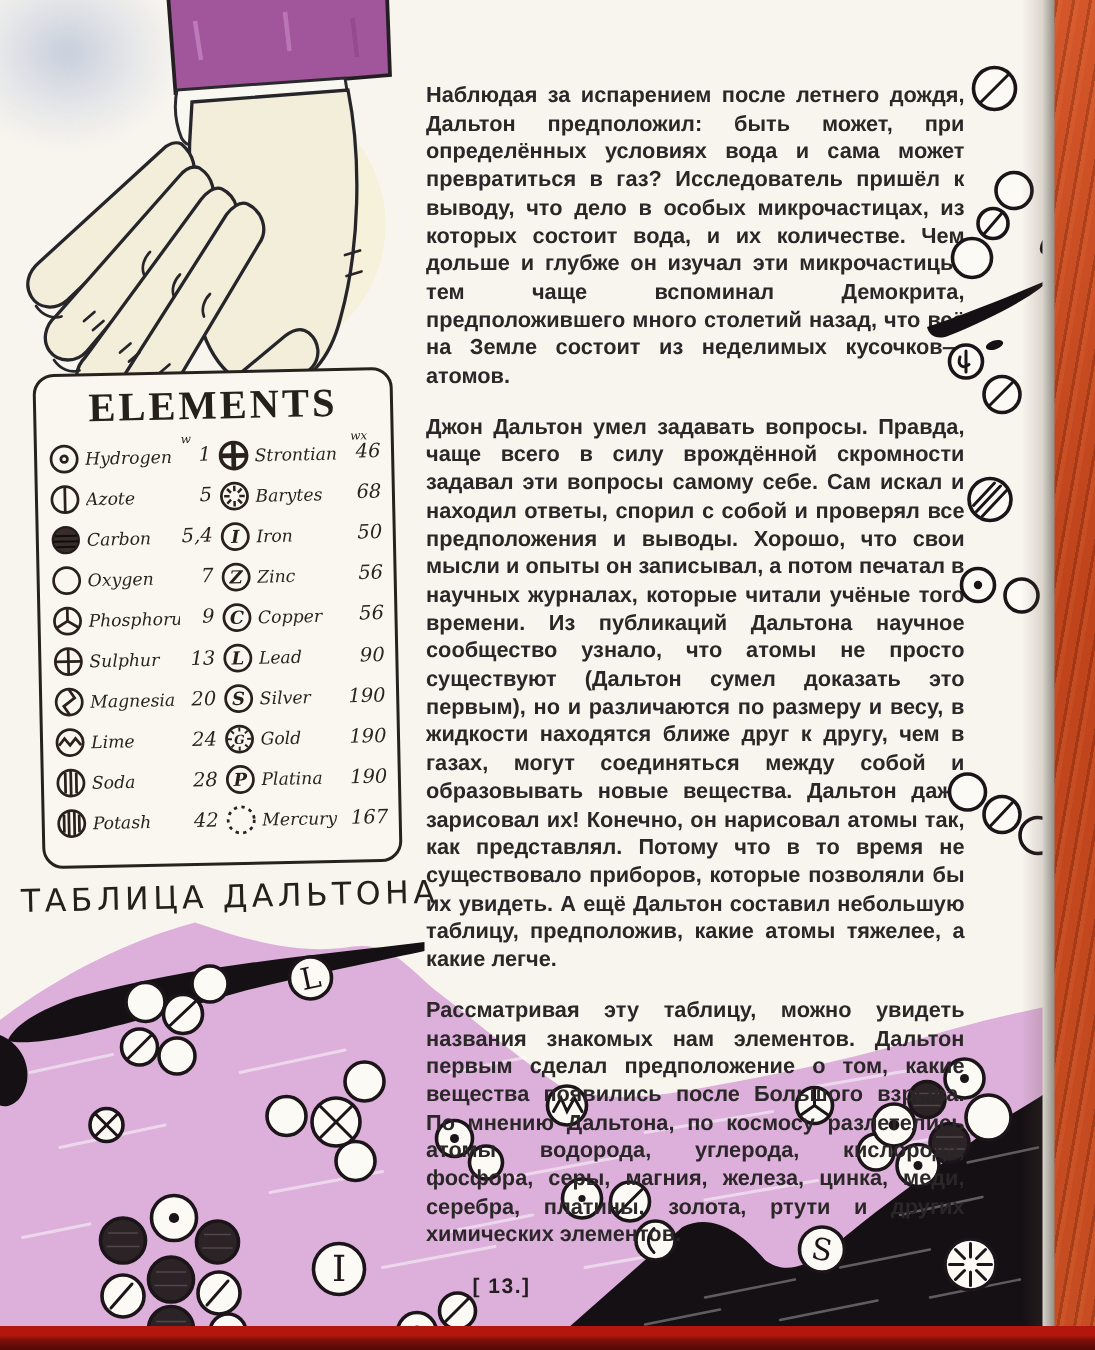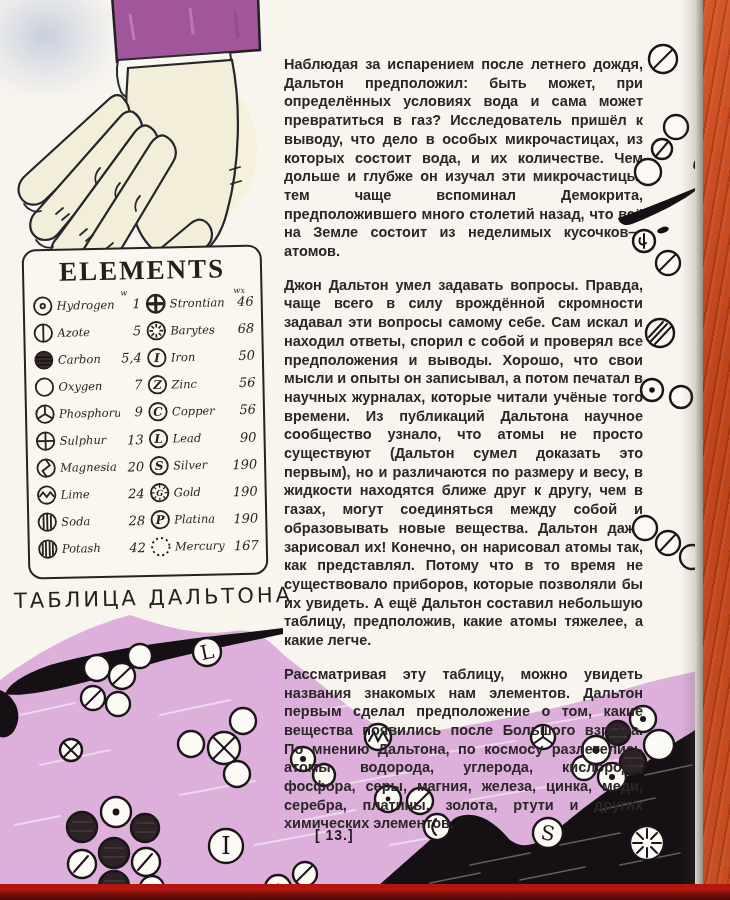--- a/index.html
+++ b/index.html
@@ -68,21 +68,21 @@
   }
 
   
   .article{
     position:absolute;left:284px;top:55px;width:359px;
     font-family:"Liberation Sans",sans-serif;font-weight:700;
     font-size:14.5px;line-height:18.7px;color:#2b2728;text-align:justify;
   }
   .article p{margin:0 0 15px;}
   .pagenum{
-    position:absolute;left:315px;top:827px;
+    position:absolute;left:315px;top:849px;
     font-family:"Liberation Sans",sans-serif;font-weight:700;font-size:14px;color:#231d20;
     letter-spacing:1px;
   }
 
   
   .ac{fill:#fcfaf5;stroke:#1b1418;stroke-width:2.4;}
   .acd{fill:#2c2327;stroke:#1b1418;stroke-width:2.4;}
   .ln{stroke:#1b1418;stroke-width:2;fill:none;stroke-linecap:round;}
   .ht{stroke:#584c54;stroke-width:1;fill:none;opacity:.85;}
   .wl{stroke:#ffffff;stroke-width:2;opacity:.5;stroke-linecap:round;}

